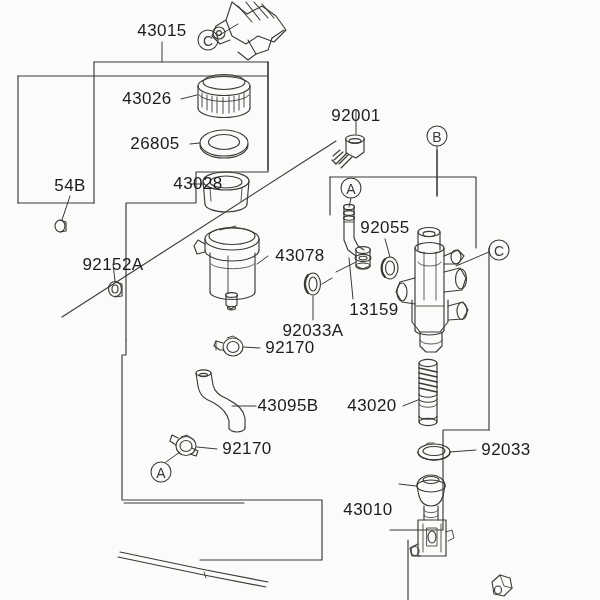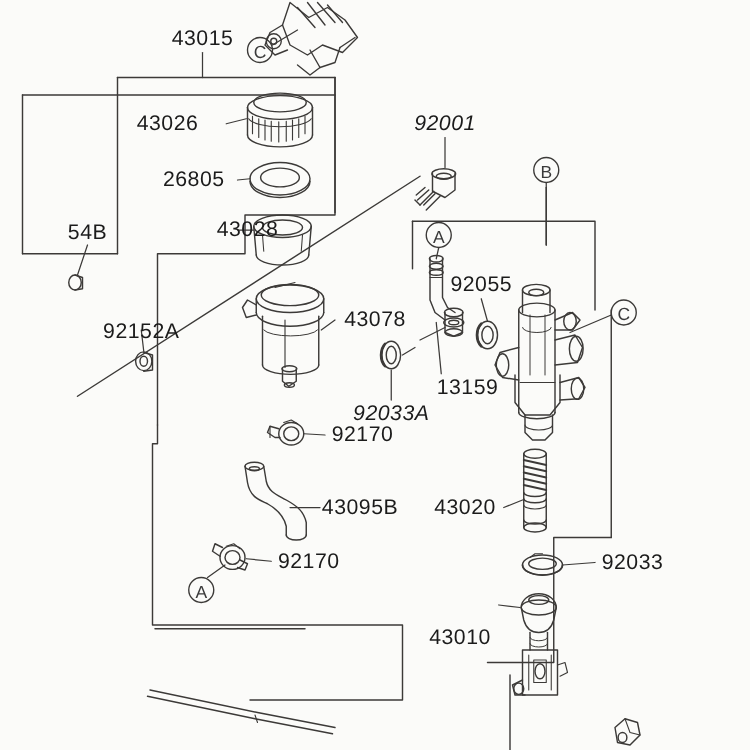--- a/index.html
+++ b/index.html
@@ -344,30 +344,30 @@
         <circle cx="351" cy="188" r="10"></circle>
         <circle cx="437" cy="136" r="10"></circle>
         <circle cx="499" cy="250" r="10"></circle>
         <circle cx="161" cy="472" r="10"></circle>
       </g>
 
     </g>
   </svg>
 
   <div class="lbl" style="left:162px;top:31px;">43015</div>
-  <div class="lbl" style="left:134px;top:99px;">43026</div>
+  <div class="lbl" style="left:147px;top:99px;">43026</div>
   <div class="lbl" style="left:155px;top:144px;">26805</div>
   <div class="lbl" style="left:155px;top:184px;margin-left:43px;">43028</div>
   <div class="lbl" style="left:70px;top:186px;">54B</div>
   <div class="lbl" style="left:113px;top:265px;">92152A</div>
-  <div class="lbl" style="left:356px;top:99px;font-style:italic;">92001</div>
+  <div class="lbl" style="left:356px;top:116px;">92001</div>
   <div class="lbl" style="left:385px;top:228px;">92055</div>
   <div class="lbl" style="left:300px;top:256px;">43078</div>
   <div class="lbl" style="left:374px;top:310px;">13159</div>
-  <div class="lbl" style="left:313px;top:331px;font-style:italic;">92033A</div>
+  <div class="lbl" style="left:313px;top:331px;">92033A</div>
   <div class="lbl" style="left:290px;top:348px;">92170</div>
   <div class="lbl" style="left:288px;top:406px;">43095B</div>
   <div class="lbl" style="left:247px;top:449px;">92170</div>
   <div class="lbl" style="left:372px;top:406px;">43020</div>
   <div class="lbl" style="left:506px;top:450px;">92033</div>
   <div class="lbl" style="left:368px;top:484px;margin-top:26px;">43010</div>
 
   <div class="ltr" style="left:208px;top:41px;">C</div>
   <div class="ltr" style="left:351px;top:189px;">A</div>
   <div class="ltr" style="left:437px;top:137px;">B</div>

